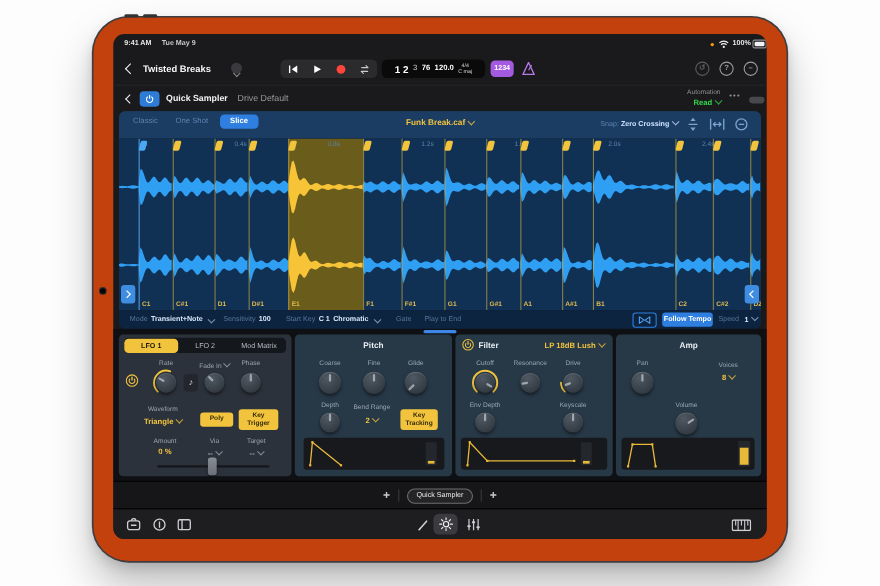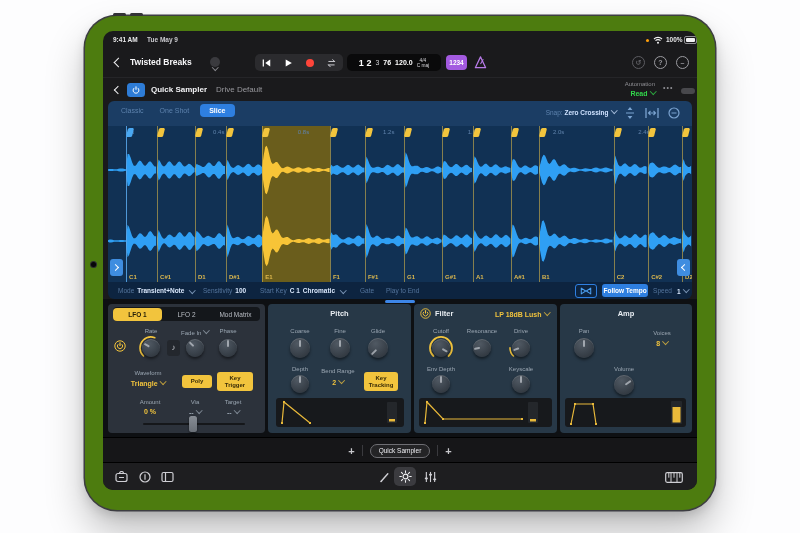--- a/index.html
+++ b/index.html
@@ -1,19 +1,19 @@
 <!DOCTYPE html>
 <html><head>
 <meta charset="utf-8">
 <style>
   html,body{margin:0;padding:0}
   body{width:800px;height:533px;background:#fdfdfe;font-family:"Liberation Sans",sans-serif;-webkit-font-smoothing:antialiased;overflow:hidden}
   .abs{position:absolute}
   .page{position:relative;width:800px;height:533px}
-  .device{position:absolute;left:85px;top:16px;width:630px;height:494px;background:#4d7c0f;border-radius:32px;box-shadow:0 0 0 1.5px #3d3d42,0 22px 38px rgba(0,0,0,.25),0 5px 12px rgba(0,0,0,.15)}
+  .device{position:absolute;left:85px;top:16px;width:630px;height:494px;background:#c2410c;border-radius:32px;box-shadow:0 0 0 1.5px #3d3d42,0 22px 38px rgba(0,0,0,.25),0 5px 12px rgba(0,0,0,.15)}
   .edge-btn{position:absolute;top:-3px;height:3px;background:#333336;border-radius:2px}
   .camera{position:absolute;left:6px;top:246px;width:5px;height:5px;border-radius:50%;background:#060608;box-shadow:0 0 0 1px #2d2d31}
   .screen{position:absolute;left:18px;top:15px;width:594px;height:459px;border-radius:10px;overflow:hidden;background:#1a1a1c}
   .row{position:absolute;left:0;width:594px}
   .chev{display:inline-block;width:3.5px;height:3.5px;border-right:1px solid currentColor;border-bottom:1px solid currentColor;transform:rotate(45deg);margin-left:3px;vertical-align:2px;opacity:.75}
   .chev-ud{display:inline-block;width:4px;height:4px;border-right:1px solid currentColor;border-bottom:1px solid currentColor;transform:rotate(45deg);margin-left:3px;vertical-align:1px;opacity:.8}
   .backchev{display:inline-block;width:6px;height:6px;border-left:1.8px solid #f2f2f4;border-bottom:1.8px solid #f2f2f4;transform:rotate(45deg)}
   
   .pill{position:absolute;background:#2b2b2e;border-radius:5px;display:flex;align-items:center;justify-content:space-around}
   .lcd{position:absolute;background:#0a0a0b;border-radius:5px;display:flex;align-items:center;justify-content:center;gap:4px;color:#fff}
@@ -142,20 +142,21 @@
         <span class="abs" style="left:578px;top:10px;width:14px;height:6px;background:#48484c;border-radius:3px"></span>
       </div>
 
       <div class="sampler">
         <div class="smp-head">
           <div class="abs" style="left:8px;top:3px;display:flex;align-items:center;gap:6px">
               <div class="smode">Classic</div>
               <div class="smode">One Shot</div>
               <div class="smode active">Slice</div>
             </div>
+          <div class="abs" style="left:0;width:584px;top:6px;text-align:center;font-size:7.5px;font-weight:bold;color:#f2c43d"><span>Funk Break.caf</span><span class="chev-ud"></span></div>
           <div class="abs" style="right:76px;top:7px;font-size:6.5px;color:#5d82ad"><span>Snap:</span> <span style="color:#cfe2ff;font-weight:bold">Zero Crossing</span><span class="chev" style="color:#cfe2ff"></span></div>
           <svg class="abs" style="right:56px;top:5px" width="12" height="14" viewBox="0 0 12 14">
               <path d="M6 1 l2.4 3 h-4.8 Z M6 13 l2.4 -3 h-4.8 Z" fill="#7ba3d0"></path>
               <path d="M2 7 h8" stroke="#7ba3d0" stroke-width="1.2"></path>
             </svg>
           <svg class="abs" style="right:33px;top:6px" width="14" height="12" viewBox="0 0 14 12">
               <path d="M1 1 v10 M13 1 v10" stroke="#7ba3d0" stroke-width="1.3"></path>
               <path d="M3.5 6 h7 M5.5 4 l-2 2 2 2 M8.5 4 l2 2 -2 2" fill="none" stroke="#7ba3d0" stroke-width="1.1"></path>
             </svg>
           <svg class="abs" style="right:12px;top:6px" width="12" height="12" viewBox="0 0 12 12">

